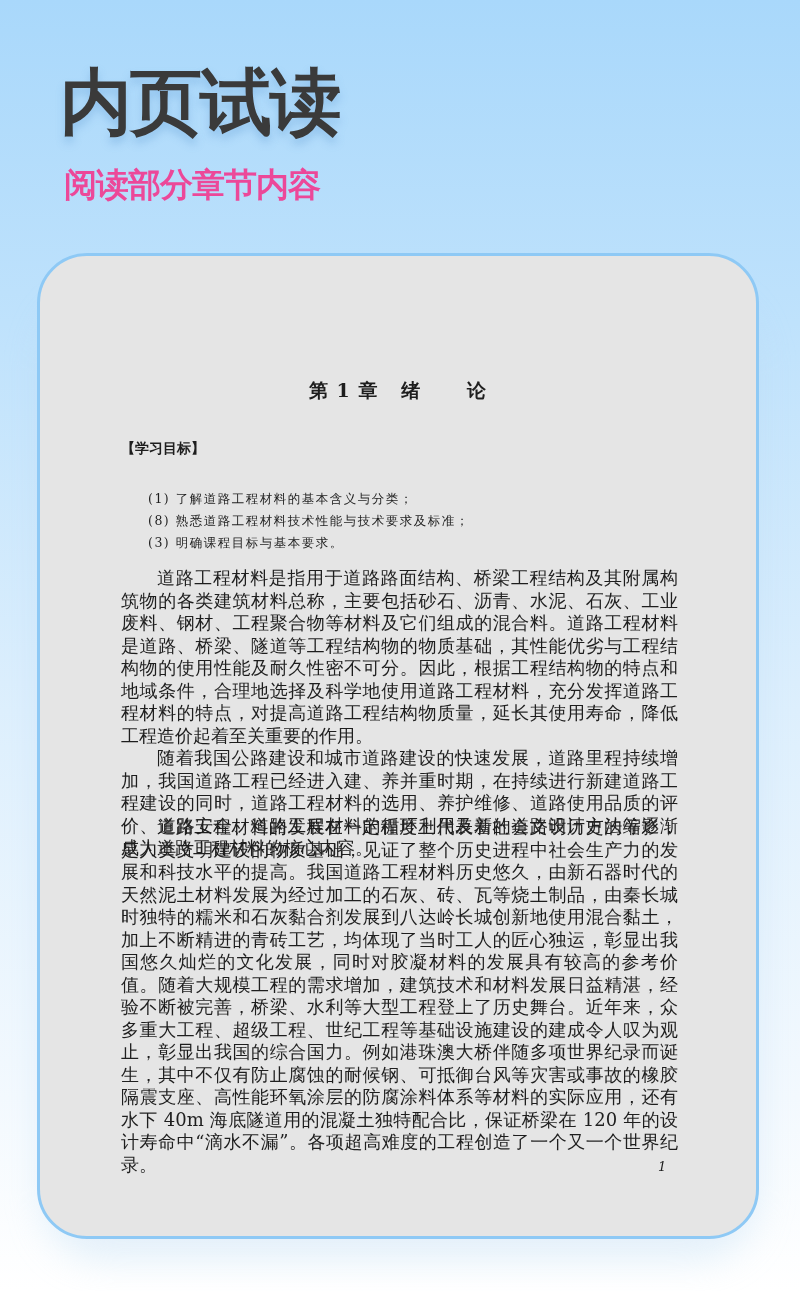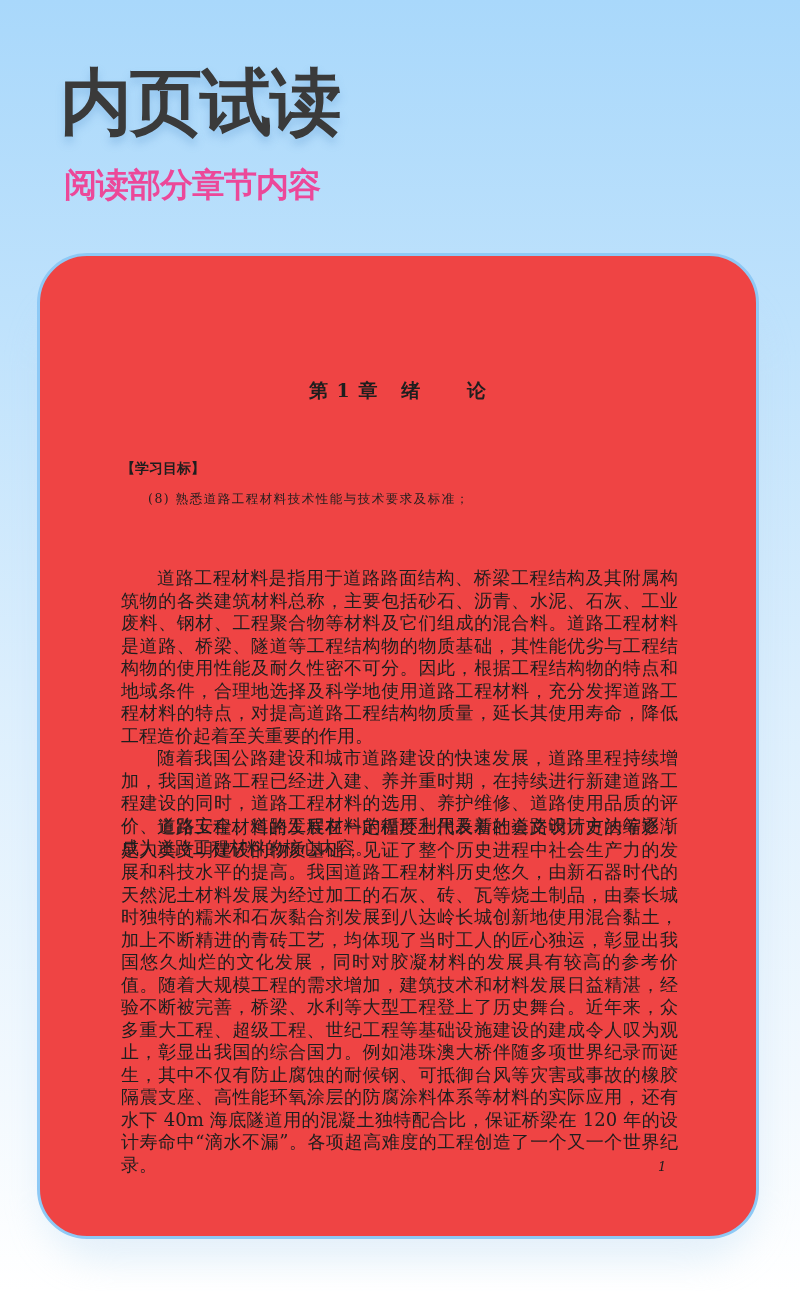--- a/index.html
+++ b/index.html
@@ -46,42 +46,42 @@
     }
     .card {
       position: absolute;
       left: 37px;
       top: 253px;
       width: 722px;
       height: 986px;
       box-sizing: border-box;
       border: 3px solid #8ec9f5;
       border-radius: 50px;
-      background: #ef4444;
+      background: #e5e5e5;
     }
     .page {
       position: absolute;
       left: 0; top: 0; right: 0; bottom: 0;
       font-family: "DejaVu Serif", "Liberation Serif", serif;
       color: #1e1e1e;
     }
     .chapter-title {
       position: absolute;
       top: 122px;
       left: 0; right: 0;
       text-align: center;
       font-family: "DejaVu Serif", serif;
       font-weight: bold;
       font-size: 19px;
       letter-spacing: 1px;
       white-space: pre;
     }
     .objectives-heading {
       position: absolute;
-      top: 204px;
+      top: 184px;
       left: 81px;
       font-family: "DejaVu Sans", sans-serif;
       font-weight: bold;
       font-size: 14px;
     }
     .objectives-list {
       position: absolute;
       top: 232px;
       left: 108px;
       margin: 0; padding: 0;
@@ -124,21 +124,23 @@
 <div class="hero-title">内页试读</div>
 <div class="hero-subtitle">阅读部分章节内容</div>
 
 <div class="card-shadow"></div>
 <div class="card">
   <div class="page">
     <div class="chapter-title">第 1 章   绪      论</div>
 
     <div class="objectives-heading">【学习目标】</div>
     <ul class="objectives-list">
+      <li>(1) 了解道路工程材料的基本含义与分类；</li>
       <li>(8) 熟悉道路工程材料技术性能与技术要求及标准；</li>
+      <li>(3) 明确课程目标与基本要求。</li>
     </ul>
 
     <div class="body-block block-a">
       <p>道路工程材料是指用于道路路面结构、桥梁工程结构及其附属构筑物的各类建筑材料总称，主要包括砂石、沥青、水泥、石灰、工业废料、钢材、工程聚合物等材料及它们组成的混合料。道路工程材料是道路、桥梁、隧道等工程结构物的物质基础，其性能优劣与工程结构物的使用性能及耐久性密不可分。因此，根据工程结构物的特点和地域条件，合理地选择及科学地使用道路工程材料，充分发挥道路工程材料的特点，对提高道路工程结构物质量，延长其使用寿命，降低工程造价起着至关重要的作用。</p>
       <p>随着我国公路建设和城市道路建设的快速发展，道路里程持续增加，我国道路工程已经进入建、养并重时期，在持续进行新建道路工程建设的同时，道路工程材料的选用、养护维修、道路使用品质的评价、道路安全、道路工程材料的循环利用及新的道路设计方法等逐渐成为道路工程材料的核心内容。</p>
     </div>
 
 
     <div class="body-block block-b">
       <p>道路工程材料的发展在一定程度上代表着社会文明历史的缩影，是人类文明建设的物质基础，见证了整个历史进程中社会生产力的发展和科技水平的提高。我国道路工程材料历史悠久，由新石器时代的天然泥土材料发展为经过加工的石灰、砖、瓦等烧土制品，由秦长城时独特的糯米和石灰黏合剂发展到八达岭长城创新地使用混合黏土，加上不断精进的青砖工艺，均体现了当时工人的匠心独运，彰显出我国悠久灿烂的文化发展，同时对胶凝材料的发展具有较高的参考价值。随着大规模工程的需求增加，建筑技术和材料发展日益精湛，经验不断被完善，桥梁、水利等大型工程登上了历史舞台。近年来，众多重大工程、超级工程、世纪工程等基础设施建设的建成令人叹为观止，彰显出我国的综合国力。例如港珠澳大桥伴随多项世界纪录而诞生，其中不仅有防止腐蚀的耐候钢、可抵御台风等灾害或事故的橡胶隔震支座、高性能环氧涂层的防腐涂料体系等材料的实际应用，还有水下 40m 海底隧道用的混凝土独特配合比，保证桥梁在 120 年的设计寿命中“滴水不漏”。各项超高难度的工程创造了一个又一个世界纪录。</p>

